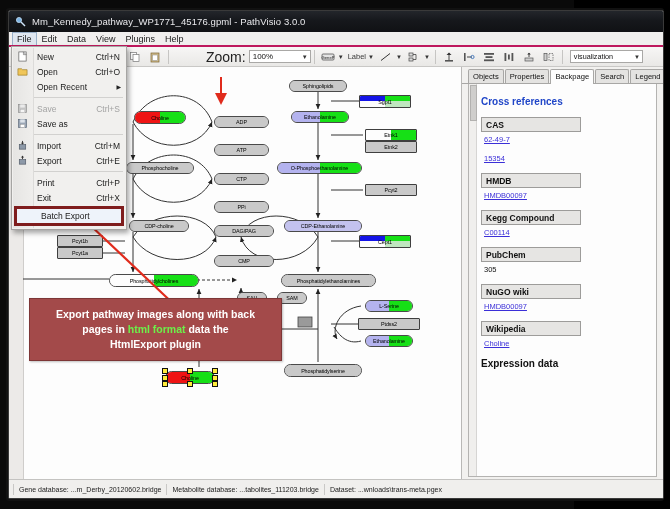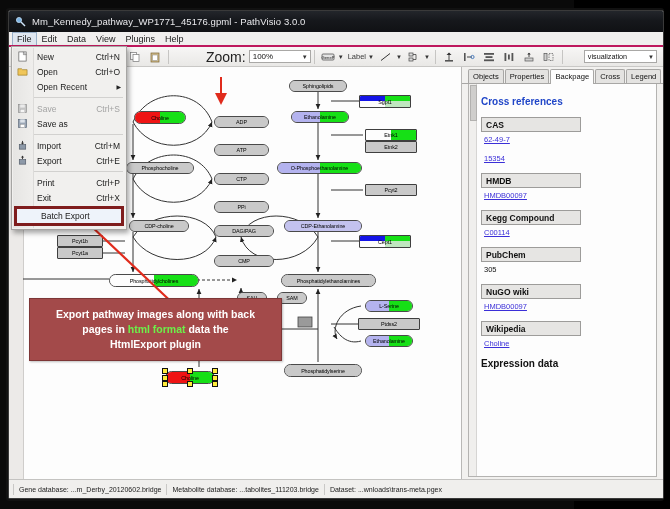--- a/index.html
+++ b/index.html
@@ -339,21 +339,21 @@
       </div>
       <div class="tb-btn">
         <svg width="14" height="12" viewBox="0 0 14 12">
             <rect x="2" y="2.5" width="3" height="7" fill="#cfcfcf" stroke="#555" stroke-width=".7"></rect>
             <rect x="7" y="2.5" width="4" height="7" fill="none" stroke="#555" stroke-width=".7" stroke-dasharray="1.5 1"></rect>
           </svg>
       </div>
 
       <div class="tb-sep"></div>
 
-      <div class="combo" style="width:73px;margin-left:18px;">
+      <div class="combo" style="width:73px;margin-left:4px;">
         <span style="font-size:7.2px;">visualization</span>
         <span class="arrow">▼</span>
       </div>
     </div>
 
     <div class="canvas">
       <div class="lcol">
         <span class="expander">▶</span>
       </div>
 
@@ -582,21 +582,21 @@
         <span>pages in </span><span class="hl">html format</span><span> data the</span>
       </div>
       <div>HtmlExport plugin</div>
     </div>
 
     <div class="rpanel">
       <div class="tabstrip">
         <div class="tab">Objects</div>
         <div class="tab">Properties</div>
         <div class="tab active">Backpage</div>
-        <div class="tab">Cross</div>
+        <div class="tab">Search</div>
         <div class="tab">Legend</div>
       </div>
 
       <div class="rbody">
         <div class="rscroll">
           <div class="thumb"></div>
         </div>
         <div class="rcontent">
           <div class="xref-title">Cross references</div>
           <div id="xref-list">

